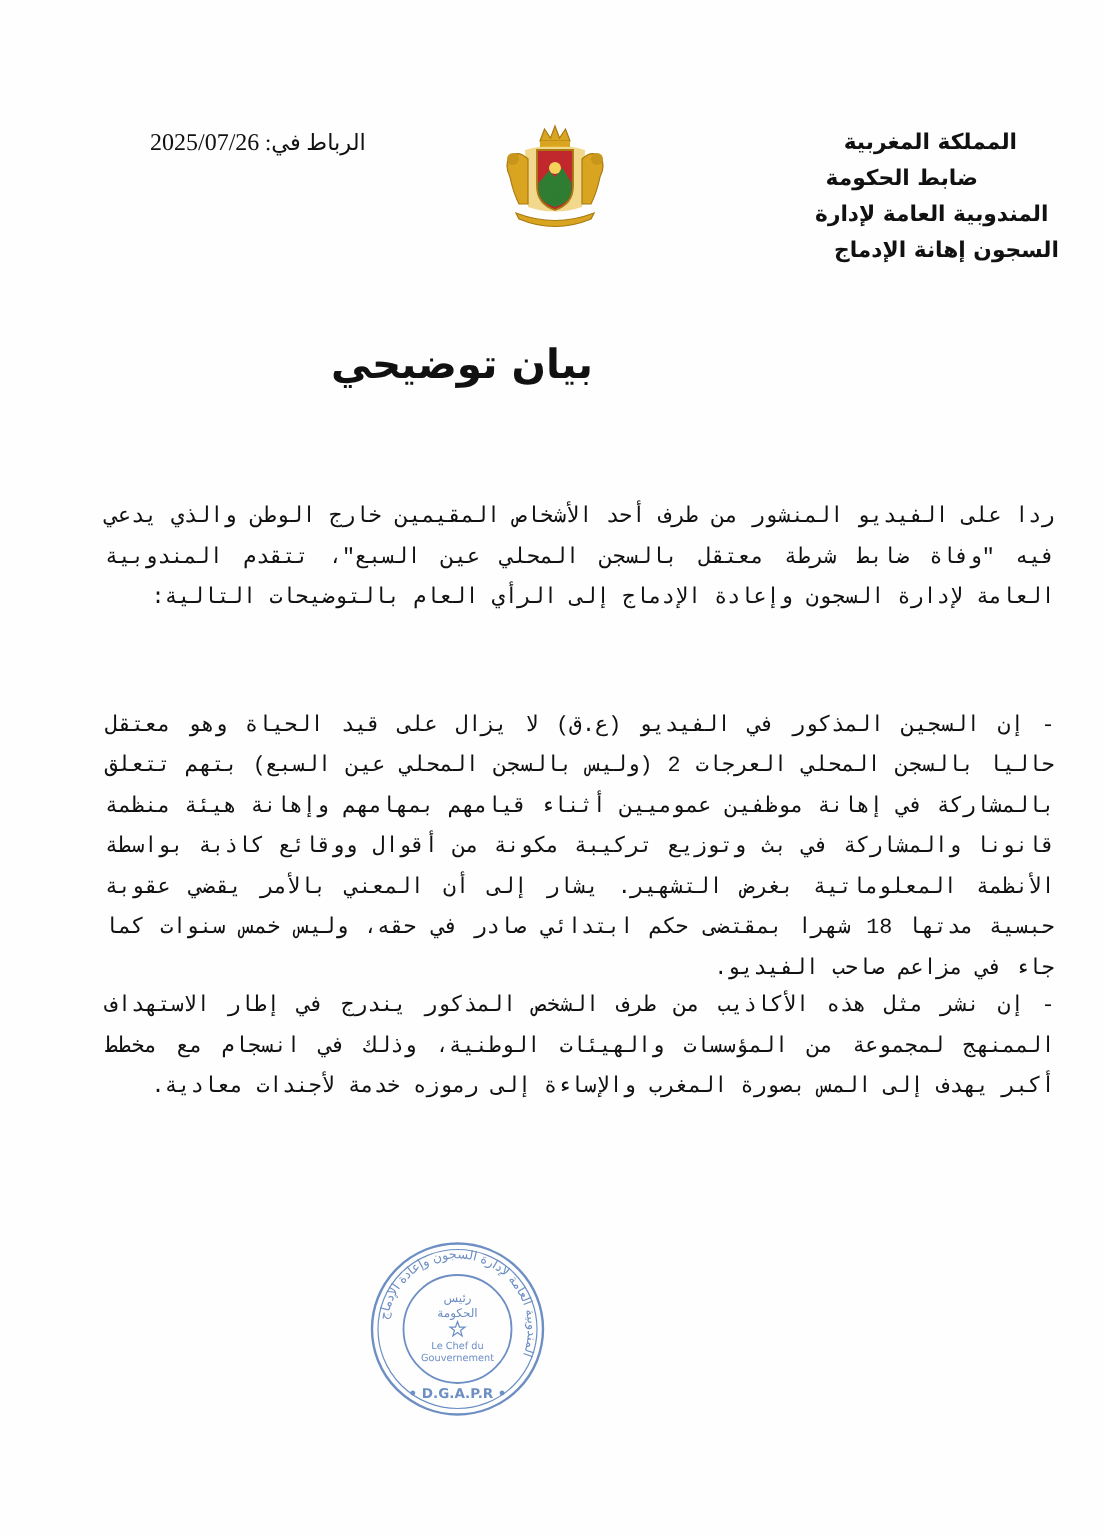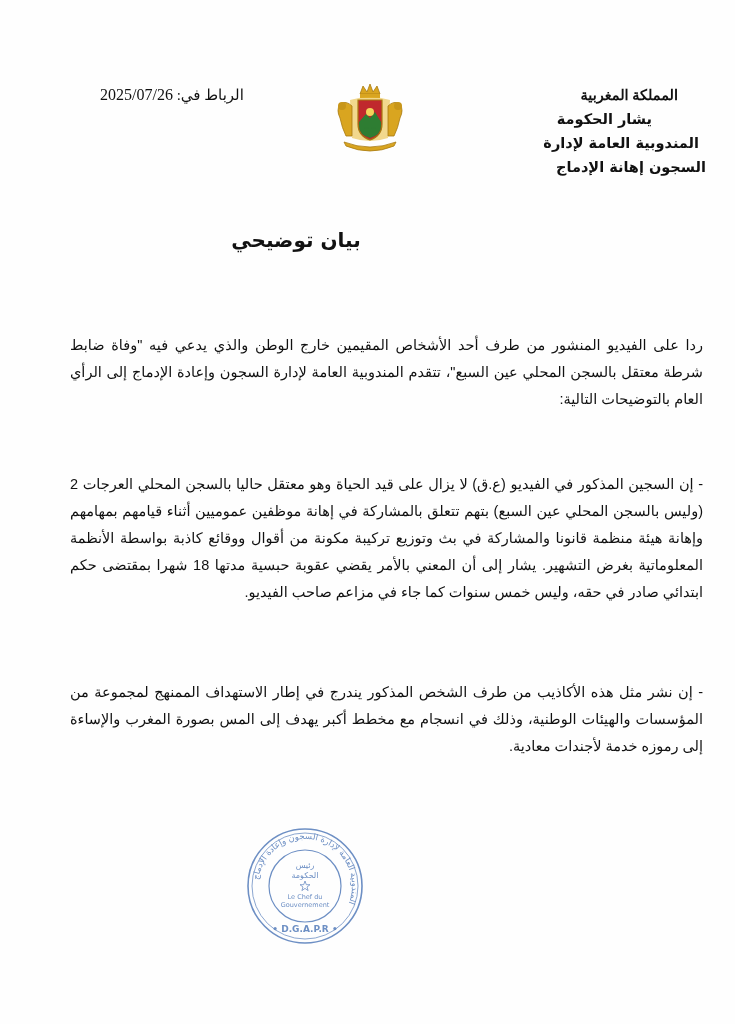--- a/index.html
+++ b/index.html
@@ -1,47 +1,47 @@
 <!DOCTYPE html>
 <html><head>
 <meta charset="utf-8">
 <style>
   html, body { margin: 0; padding: 0; background: #ffffff; }
   body { width: 735px; height: 1024px; position: relative; overflow: hidden; font-family: "DejaVu Sans", sans-serif; color: #111; }
   .page { position: absolute; inset: 0; background: #fefefe; }
 
   .header-right { position: absolute; top: 83px; right: 35px; width: 260px; text-align: right; direction: rtl; font-weight: bold; font-size: 14.5px; line-height: 24px; }
   .header-right .line { display: block; }
-  .header-right .l1 { margin-right: 22px; font-family: Liberation Serif, serif; }
+  .header-right .l1 { margin-right: 22px; }
   .header-right .l2 { margin-right: 48px; }
   .header-right .l3 { margin-right: 1px; }
   .header-right .l4 { margin-right: -6px; }
 
   .date { position: absolute; top: 86px; left: 100px; direction: rtl; font-weight: normal; font-size: 15px; white-space: nowrap; font-family: "Liberation Serif", serif; }
   .date .date-value { font-size: 16px; }
 
   .emblem { position: absolute; top: 80px; left: 330px; width: 80px; height: 80px; }
 
-  .title { position: absolute; top: 228px; left: 0; width: 592px; text-align: center; font-weight: bold; font-size: 20px; direction: rtl; }
+  .title { position: absolute; top: 228px; left: 0; width: 592px; text-align: center; font-weight: bold; font-size: 27px; direction: rtl; padding-left: 12px; }
 
-  .para { position: absolute; left: 70px; width: 633px; direction: rtl; text-align: justify; text-align-last: right; font-size: 14.5px; line-height: 27px; font-family: Liberation Sans, sans-serif; }
+  .para { position: absolute; left: 70px; width: 633px; direction: rtl; text-align: justify; text-align-last: right; font-size: 14.5px; line-height: 27px; font-family: Liberation Mono, monospace; }
   .para1 { top: 317px; }
   .para2 { top: 456px; }
-  .para3 { top: 664px; }
+  .para3 { top: 643px; }
 
   .stamp { position: absolute; top: 826px; left: 245px; width: 120px; height: 120px; }
 </style>
 </head>
 <body>
 
 <div class="page">
 
   <div class="header-right">
     <span class="line l1">المملكة المغربية</span>
-    <span class="line l2">يشار الحكومة</span>
+    <span class="line l2">ضابط الحكومة</span>
     <span class="line l3">المندوبية العامة لإدارة</span>
     <span class="line l4">السجون إهانة الإدماج</span>
   </div>
 
   <div class="date">
     <span>الرباط في:</span>
     <span class="date-value">2025/07/26</span>
   </div>
 
   <svg class="emblem" viewBox="0 0 80 80">

